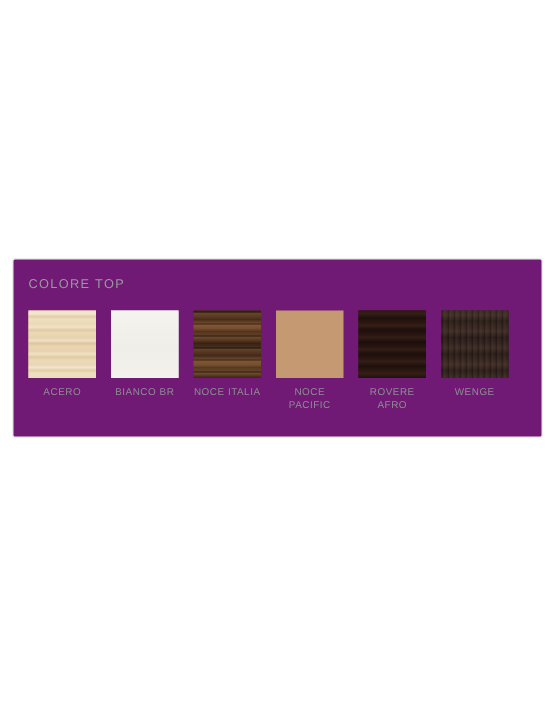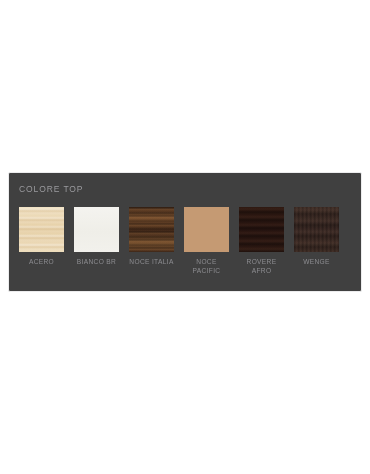--- a/index.html
+++ b/index.html
@@ -23,21 +23,21 @@
   }
 
   
   #color-panel {
     position: absolute;
     left: 8px;
     top: 172px;
     width: 354px;
     height: 120px;
     box-sizing: border-box;
-    background: #404040;
+    background: #701a75;
     border: 1px solid #ececed;
     border-radius: 2px;
   }
 
   #panel-title {
     position: absolute;
     left: 10px;
     top: 11px;
     font-size: 8.5px;
     letter-spacing: 0.9px;

